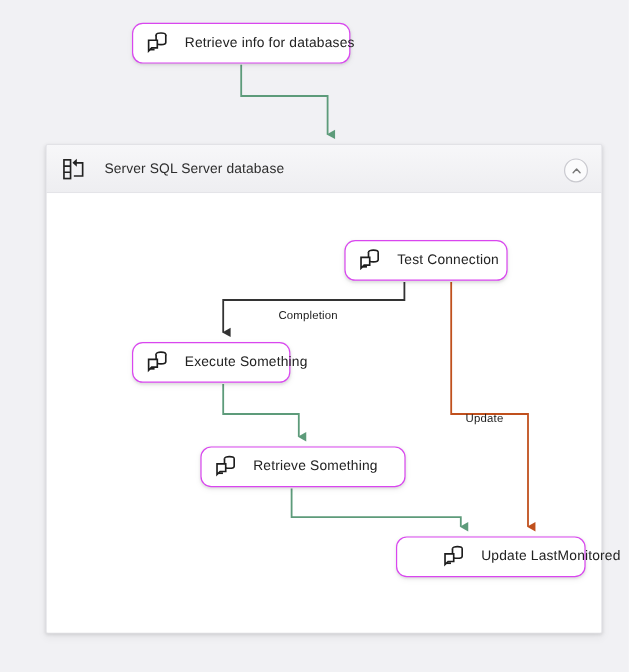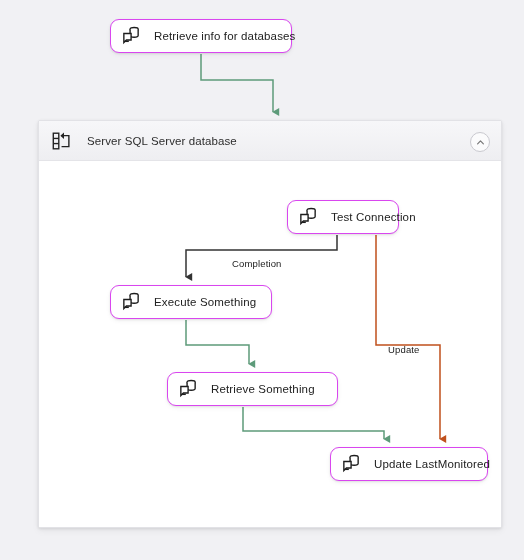--- a/index.html
+++ b/index.html
@@ -191,35 +191,35 @@
         <path d="M11,4.6 L11,11.4 C11,12.45 12.97,13.3 15.4,13.3 C17.83,13.3 19.8,12.45 19.8,11.4 L19.8,4.6"></path>
       </g>
       <g fill="#ffffff" stroke="#1d1d1d" stroke-width="1.5">
         <path d="M4.2,9.3 L12.1,9.3 L12.1,16.3 L7.0,16.3 L4.2,19.1 Z"></path>
       </g>
       <rect x="5.6" y="17.0" width="4.0" height="1.6" fill="#1d1d1d"></rect>
     </svg>
     <span class="nlabel">Retrieve info for databases</span>
   </div>
 
-  <div class="node" style="left:287px; top:200px; width:112px;">
+  <div class="node" style="left:287px; top:200px; width:136px;">
     <svg class="nicon" viewBox="0 0 24 24">
       <g fill="#ffffff" stroke="#1d1d1d" stroke-width="1.5">
         <ellipse cx="15.4" cy="4.6" rx="4.4" ry="1.9"></ellipse>
         <path d="M11,4.6 L11,11.4 C11,12.45 12.97,13.3 15.4,13.3 C17.83,13.3 19.8,12.45 19.8,11.4 L19.8,4.6"></path>
       </g>
       <g fill="#ffffff" stroke="#1d1d1d" stroke-width="1.5">
         <path d="M4.2,9.3 L12.1,9.3 L12.1,16.3 L7.0,16.3 L4.2,19.1 Z"></path>
       </g>
       <rect x="5.6" y="17.0" width="4.0" height="1.6" fill="#1d1d1d"></rect>
     </svg>
     <span class="nlabel">Test Connection</span>
   </div>
 
-  <div class="node" style="left:110px; top:285px; width:162px;">
+  <div class="node" style="left:110px; top:285px; width:132px;">
     <svg class="nicon" viewBox="0 0 24 24">
       <g fill="#ffffff" stroke="#1d1d1d" stroke-width="1.5">
         <ellipse cx="15.4" cy="4.6" rx="4.4" ry="1.9"></ellipse>
         <path d="M11,4.6 L11,11.4 C11,12.45 12.97,13.3 15.4,13.3 C17.83,13.3 19.8,12.45 19.8,11.4 L19.8,4.6"></path>
       </g>
       <g fill="#ffffff" stroke="#1d1d1d" stroke-width="1.5">
         <path d="M4.2,9.3 L12.1,9.3 L12.1,16.3 L7.0,16.3 L4.2,19.1 Z"></path>
       </g>
       <rect x="5.6" y="17.0" width="4.0" height="1.6" fill="#1d1d1d"></rect>
     </svg>
@@ -233,21 +233,21 @@
         <path d="M11,4.6 L11,11.4 C11,12.45 12.97,13.3 15.4,13.3 C17.83,13.3 19.8,12.45 19.8,11.4 L19.8,4.6"></path>
       </g>
       <g fill="#ffffff" stroke="#1d1d1d" stroke-width="1.5">
         <path d="M4.2,9.3 L12.1,9.3 L12.1,16.3 L7.0,16.3 L4.2,19.1 Z"></path>
       </g>
       <rect x="5.6" y="17.0" width="4.0" height="1.6" fill="#1d1d1d"></rect>
     </svg>
     <span class="nlabel">Retrieve Something</span>
   </div>
 
-  <div class="node" style="left:330px; top:447px; width:158px;">
+  <div class="node" style="left:330px; top:447px; width:158px;padding-left:27px;">
     <svg class="nicon" viewBox="0 0 24 24">
       <g fill="#ffffff" stroke="#1d1d1d" stroke-width="1.5">
         <ellipse cx="15.4" cy="4.6" rx="4.4" ry="1.9"></ellipse>
         <path d="M11,4.6 L11,11.4 C11,12.45 12.97,13.3 15.4,13.3 C17.83,13.3 19.8,12.45 19.8,11.4 L19.8,4.6"></path>
       </g>
       <g fill="#ffffff" stroke="#1d1d1d" stroke-width="1.5">
         <path d="M4.2,9.3 L12.1,9.3 L12.1,16.3 L7.0,16.3 L4.2,19.1 Z"></path>
       </g>
       <rect x="5.6" y="17.0" width="4.0" height="1.6" fill="#1d1d1d"></rect>
     </svg>

